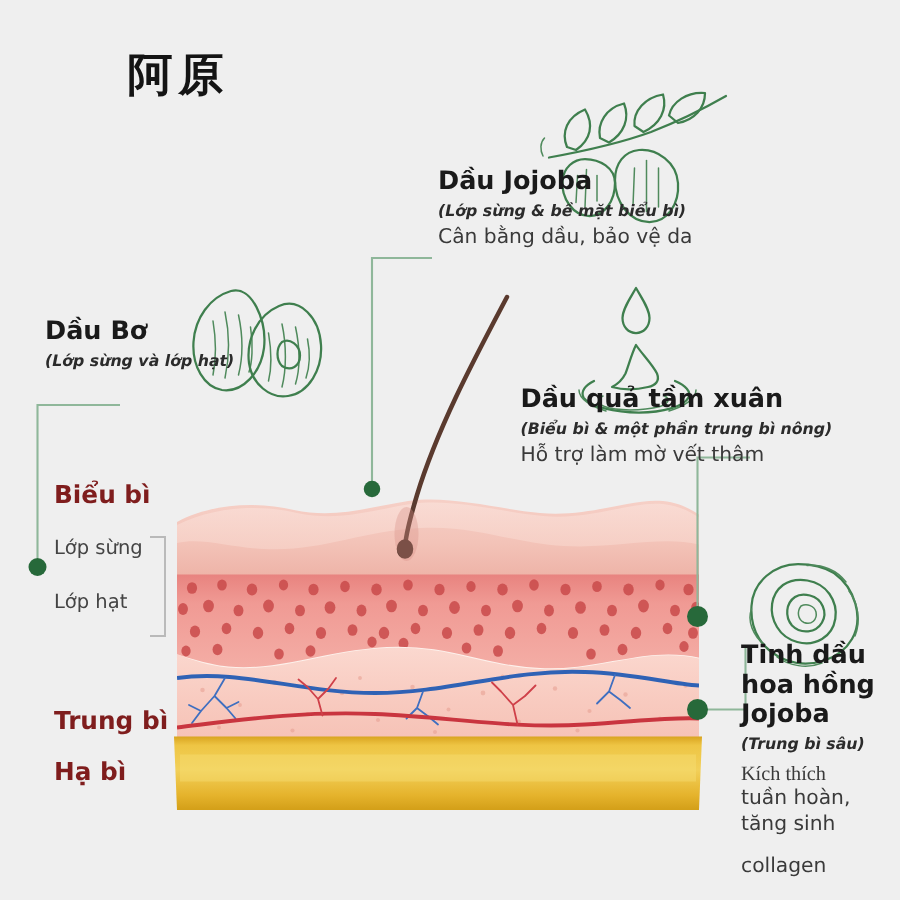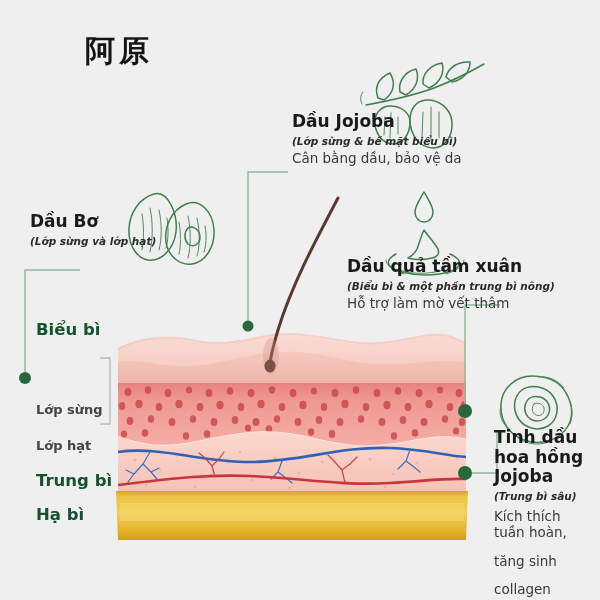--- a/index.html
+++ b/index.html
@@ -19,22 +19,22 @@
 
   
   .blk{position:absolute;}
   .t-title{font-size:17px;font-weight:700;color:#1a1a1a;line-height:1.16;white-space:nowrap;}
   .t-sub{font-size:10.5px;font-weight:700;font-style:italic;color:#2b2b2b;line-height:1.2;margin-top:3px;white-space:nowrap;}
   .t-desc{font-size:13.5px;font-weight:400;color:#3a3a3a;line-height:1.22;margin-top:3px;white-space:nowrap;}
   .blk.cen-al{}
   .blk.cen-al .t-title,.blk.cen-al .t-sub,.blk.cen-al .t-desc{white-space:normal;}
 
   
-  .sk-label{position:absolute;font-size:16.5px;font-weight:700;color:#14532d;white-space:nowrap;}
-  .sk-sub{position:absolute;font-size:13px;font-weight:700;color:#444;white-space:nowrap;margin-top:44px;}
+  .sk-label{position:absolute;font-size:16.5px;font-weight:700;color:#7f1d1d;white-space:nowrap;}
+  .sk-sub{position:absolute;font-size:13px;font-weight:400;color:#444;white-space:nowrap;}
 
   
   svg.overlay{position:absolute;left:0;top:0;width:600px;height:600px;}
 
   .dot{fill:#27693a;}
   .lead{fill:none;stroke:#8fb79a;stroke-width:1.4;}
   .bracket{fill:none;stroke:#b9b9b9;stroke-width:1.3;}
   .botanical{fill:none;stroke:#3f7f4e;stroke-width:1.5;stroke-linecap:round;stroke-linejoin:round;}
   .botanical-thin{fill:none;stroke:#4f8a5c;stroke-width:1;stroke-linecap:round;}
 </style>
@@ -300,23 +300,23 @@
     <div class="t-title">Dầu quả tầm xuân</div>
     <div class="t-sub">(Biểu bì &amp; một phần trung bì nông)</div>
     <div class="t-desc">Hỗ trợ làm mờ vết thâm</div>
   </div>
 
   <div class="blk cen-al" style="left:494px;top:428px;width:104px;">
     <div class="t-title">Tinh dầu</div>
     <div class="t-title">hoa hồng</div>
     <div class="t-title">Jojoba</div>
     <div class="t-sub">(Trung bì sâu)</div>
-    <div class="t-desc" style="margin-top:5px;">Kích thích</div>
+    <div class="t-desc" style="margin-top:5px;font-family:Liberation Serif, serif;">Kích thích</div>
     <div class="t-desc" style="margin-top:0;">tuần hoàn,</div>
-    <div class="t-desc" style="margin-top:12px;">tăng sinh</div>
+    <div class="t-desc" style="margin-top:0;">tăng sinh</div>
     <div class="t-desc" style="margin-top:12px;">collagen</div>
   </div>
 
   <div class="sk-label" style="left:36px;top:320px;">Biểu bì</div>
   <div class="sk-sub" style="left:36px;top:358px;">Lớp sừng</div>
   <div class="sk-sub" style="left:36px;top:394px;">Lớp hạt</div>
   <div class="sk-label" style="left:36px;top:471px;">Trung bì</div>
   <div class="sk-label" style="left:36px;top:505px;">Hạ bì</div>
 
 </div>

